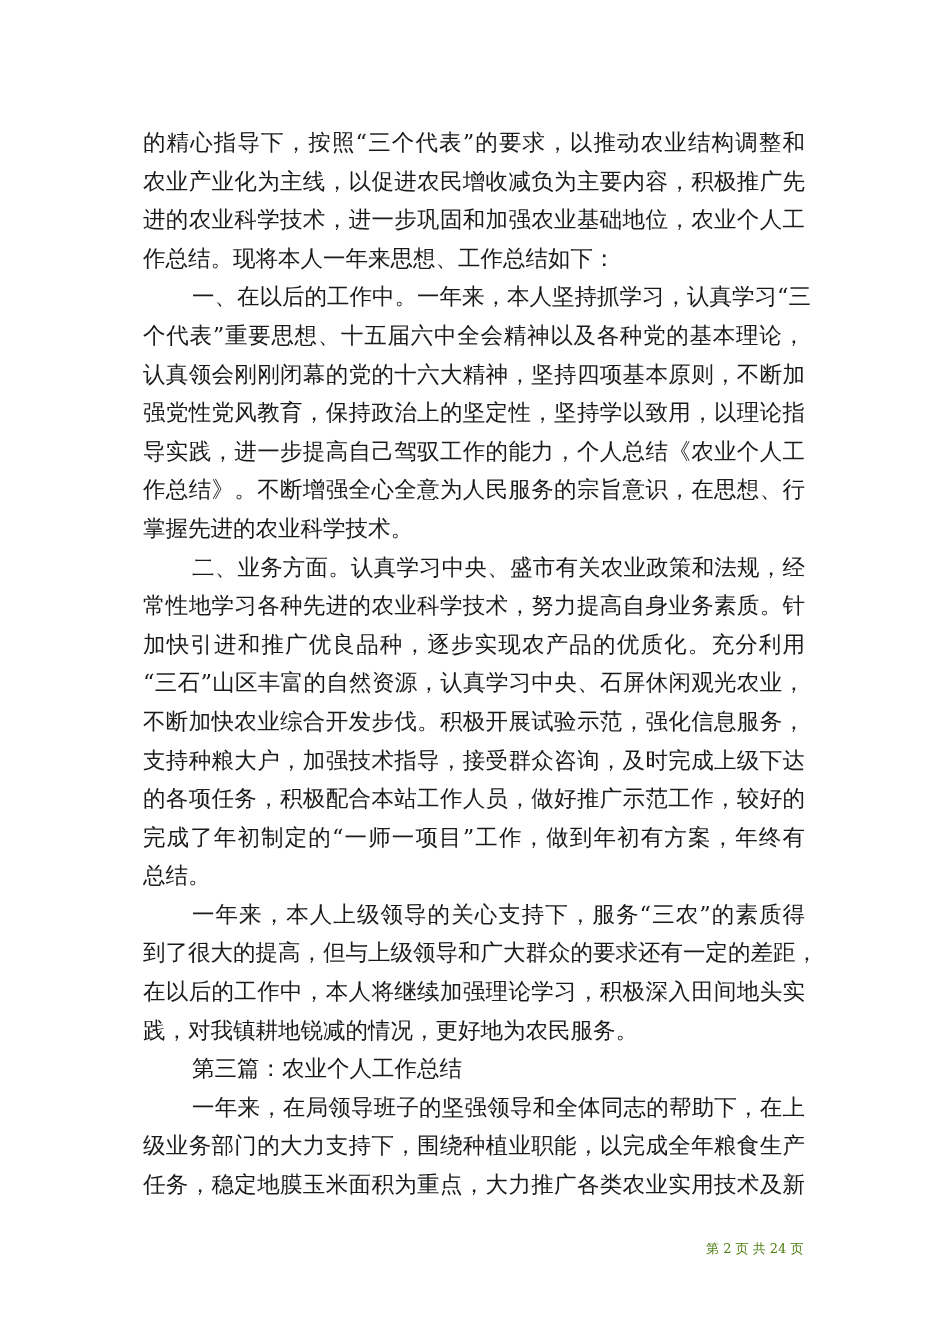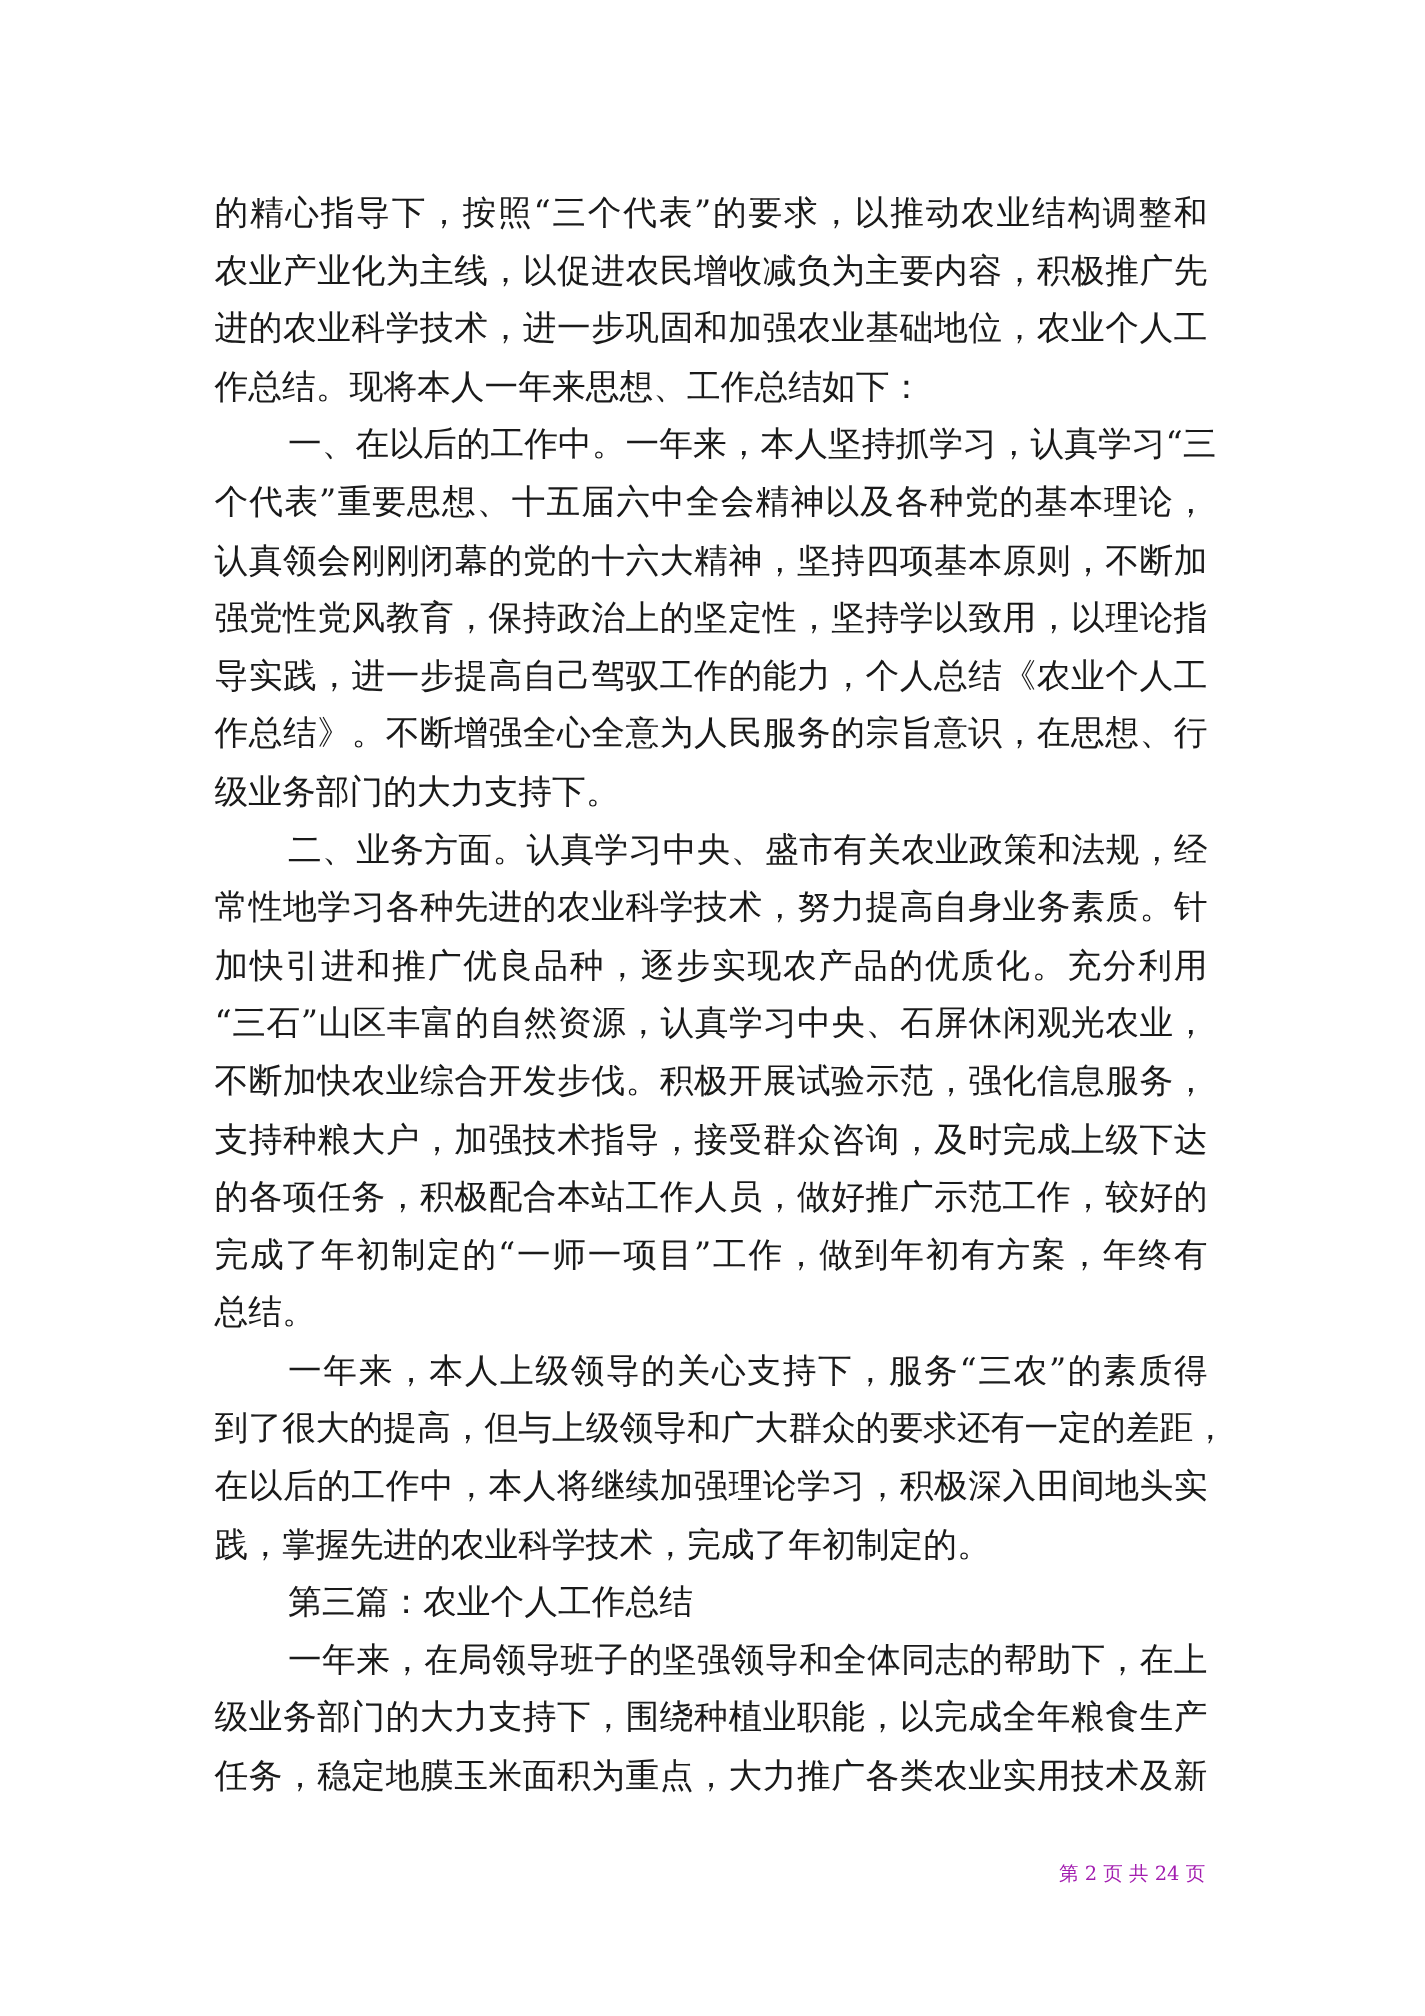--- a/index.html
+++ b/index.html
@@ -43,54 +43,54 @@
       text-align-last: left;
     }
     .line.indent {
       padding-left: 49px;
     }
     .footer {
       position: absolute;
       left: 706px;
       top: 1240px;
       font-size: 13px;
-      color: #a21caf;
+      color: #4d7c0f;
       font-family: "DejaVu Serif", "Liberation Serif", serif;
       white-space: nowrap;
     }
   </style>
 </head>
 <body>
 
 <div class="page">
   <div class="body-text">
     <span class="line">的精心指导下，按照“三个代表”的要求，以推动农业结构调整和</span>
     <span class="line">农业产业化为主线，以促进农民增收减负为主要内容，积极推广先</span>
     <span class="line">进的农业科学技术，进一步巩固和加强农业基础地位，农业个人工</span>
     <span class="line last">作总结。现将本人一年来思想、工作总结如下：</span>
     <span class="line indent">一、在以后的工作中。一年来，本人坚持抓学习，认真学习“三</span>
     <span class="line">个代表”重要思想、十五届六中全会精神以及各种党的基本理论，</span>
     <span class="line">认真领会刚刚闭幕的党的十六大精神，坚持四项基本原则，不断加</span>
     <span class="line">强党性党风教育，保持政治上的坚定性，坚持学以致用，以理论指</span>
     <span class="line">导实践，进一步提高自己驾驭工作的能力，个人总结《农业个人工</span>
     <span class="line">作总结》。不断增强全心全意为人民服务的宗旨意识，在思想、行</span>
-    <span class="line last">级业务部门的大力支持下。</span>
+    <span class="line last">掌握先进的农业科学技术。</span>
     <span class="line indent">二、业务方面。认真学习中央、盛市有关农业政策和法规，经</span>
     <span class="line">常性地学习各种先进的农业科学技术，努力提高自身业务素质。针</span>
     <span class="line">加快引进和推广优良品种，逐步实现农产品的优质化。充分利用</span>
     <span class="line">“三石”山区丰富的自然资源，认真学习中央、石屏休闲观光农业，</span>
     <span class="line">不断加快农业综合开发步伐。积极开展试验示范，强化信息服务，</span>
     <span class="line">支持种粮大户，加强技术指导，接受群众咨询，及时完成上级下达</span>
     <span class="line">的各项任务，积极配合本站工作人员，做好推广示范工作，较好的</span>
     <span class="line">完成了年初制定的“一师一项目”工作，做到年初有方案，年终有</span>
     <span class="line last">总结。</span>
     <span class="line indent">一年来，本人上级领导的关心支持下，服务“三农”的素质得</span>
     <span class="line">到了很大的提高，但与上级领导和广大群众的要求还有一定的差距，</span>
     <span class="line">在以后的工作中，本人将继续加强理论学习，积极深入田间地头实</span>
-    <span class="line last">践，掌握先进的农业科学技术，完成了年初制定的。</span>
+    <span class="line last">践，对我镇耕地锐减的情况，更好地为农民服务。</span>
     <span class="line indent last">第三篇：农业个人工作总结</span>
     <span class="line indent">一年来，在局领导班子的坚强领导和全体同志的帮助下，在上</span>
     <span class="line">级业务部门的大力支持下，围绕种植业职能，以完成全年粮食生产</span>
     <span class="line">任务，稳定地膜玉米面积为重点，大力推广各类农业实用技术及新</span>
   </div>
 
   <div class="footer">第 2 页 共 24 页</div>
 </div>
 
 </body></html>

